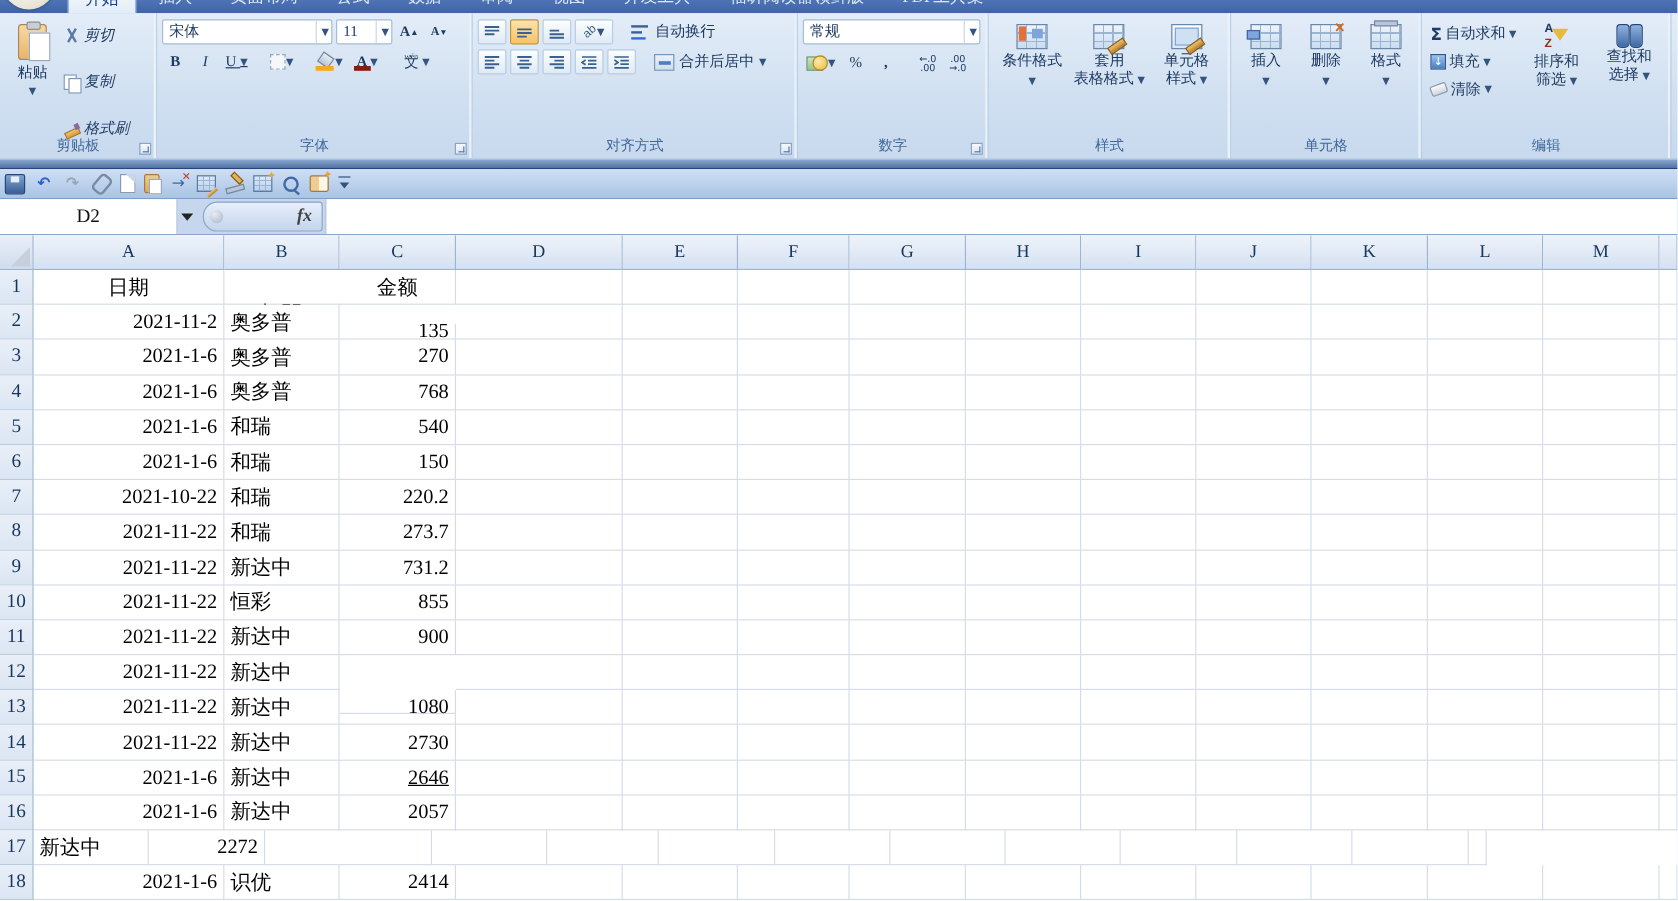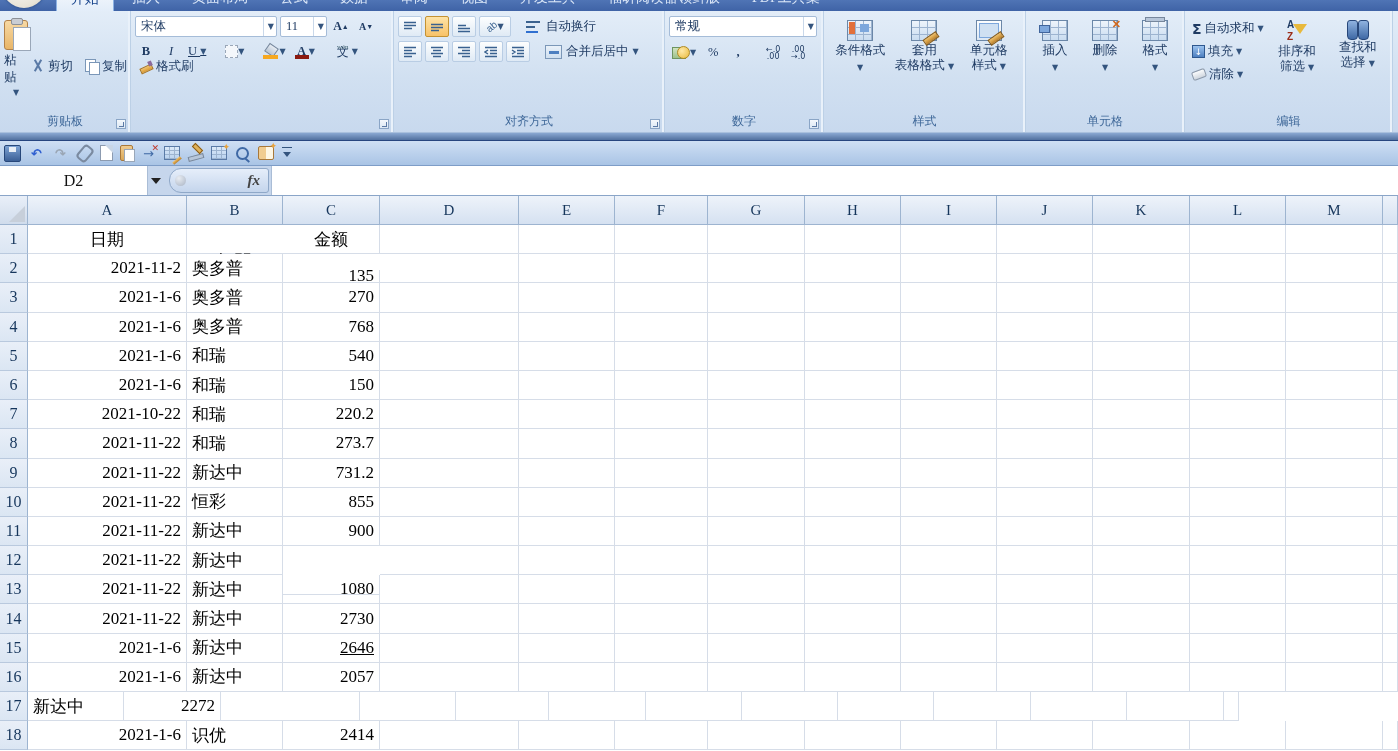--- a/index.html
+++ b/index.html
@@ -39,21 +39,21 @@
 
   
   .g-clip { width:131px; display:flex; }
   .paste-big { width:46px; display:flex; flex-direction:column; align-items:center; gap:2px; padding-top:4px; }
   .ic-clipboard { width:24px; height:30px; position:relative; background:linear-gradient(#f7d9a4,#e8b568);
     border:1px solid #b2824a; border-radius:3px; }
   .ic-clipboard::before { content:""; position:absolute; left:6px; top:-3px; width:10px; height:5px;
     background:#c9cdd4; border:1px solid #8c9097; border-radius:2px; }
   .ic-clipboard::after { content:""; position:absolute; right:-4px; top:6px; width:16px; height:22px;
     background:#fff; border:1px solid #9aa7b8; }
-  .clip-col { display:flex; flex-direction:row; gap:6px; padding-top:4px; }
+  .clip-col { display:flex; flex-direction:column; gap:20px; padding-top:4px;font-style:italic; }
   .ic-cut { position:relative; width:14px; height:14px; }
   .ic-cut::before,.ic-cut::after { content:""; position:absolute; left:6px; top:0; width:2px; height:13px; background:#5a7aa6; }
   .ic-cut::before { transform:rotate(30deg); } .ic-cut::after { transform:rotate(-30deg); }
   .ic-copy { position:relative; width:14px; height:14px; }
   .ic-copy::before,.ic-copy::after { content:""; position:absolute; width:9px; height:11px; background:#fff; border:1px solid #7b97b8; }
   .ic-copy::before { left:0; top:0; } .ic-copy::after { left:4px; top:3px; }
   .ic-brush { position:relative; width:14px; height:14px; }
   .ic-brush::before { content:""; position:absolute; left:1px; top:7px; width:11px; height:4px;
     background:linear-gradient(#f3c36b,#d99a33); border:1px solid #a8731f; transform:rotate(-25deg); }
   .ic-brush::after { content:""; position:absolute; left:9px; top:2px; width:4px; height:5px; background:#8a6a9c; transform:rotate(-25deg); }
@@ -290,20 +290,21 @@
         <div class="fbtn">
             <span class="ic-fontcolor">A</span>
             <span class="arrow">▼</span>
           </div>
         <div class="vsep"></div>
         <div class="fbtn">
           <span class="ic-wen"><i>wén</i><span>文</span></span>
           <span class="arrow">▼</span>
         </div>
       </div>
+      <span class="rlabel">字体</span>
       <span class="dlg"></span>
     </div>
 
     <div class="rgroup g-align">
       <div class="font-row">
         <div class="abtn">
             <svg class="asvg" width="14" height="12">
               <path d="M1 1.5h12M1 4.5h12M1 7.5h8" fill="none" stroke="#39618f" stroke-width="1.6"></path>
             </svg>
           </div>

